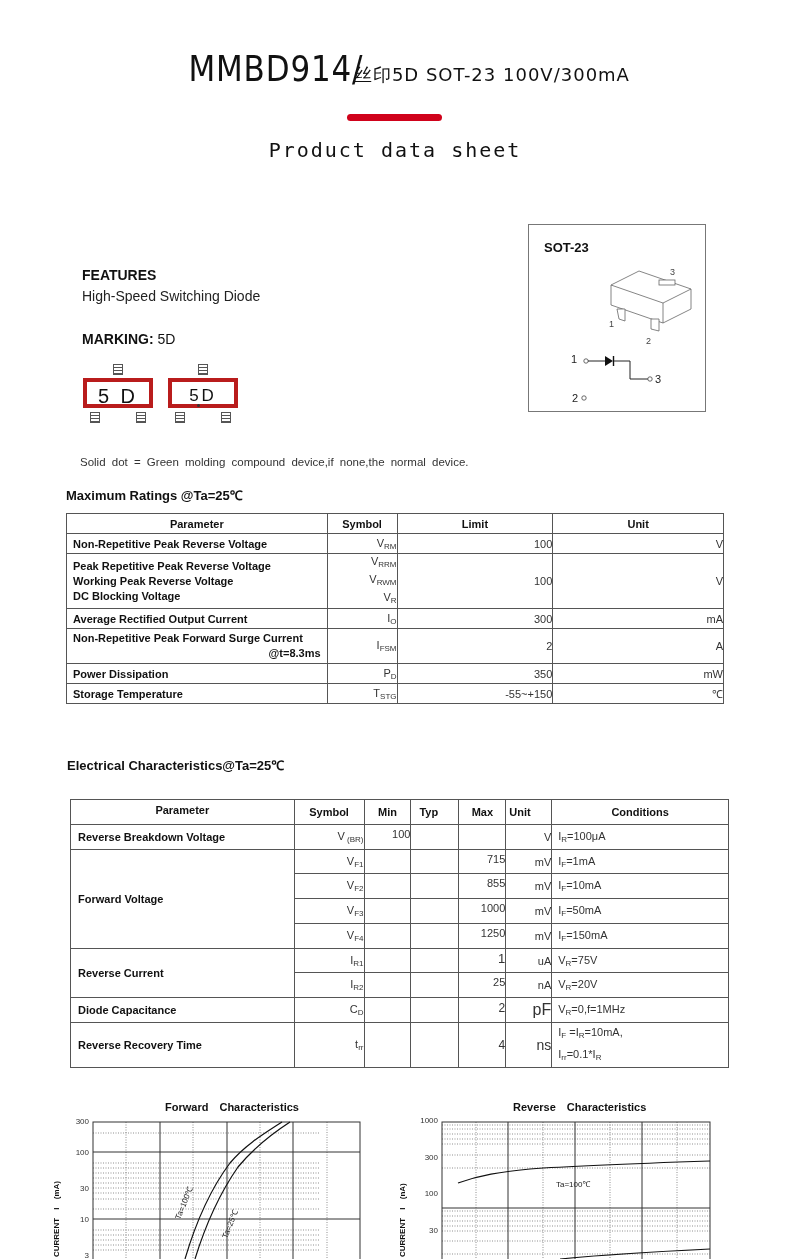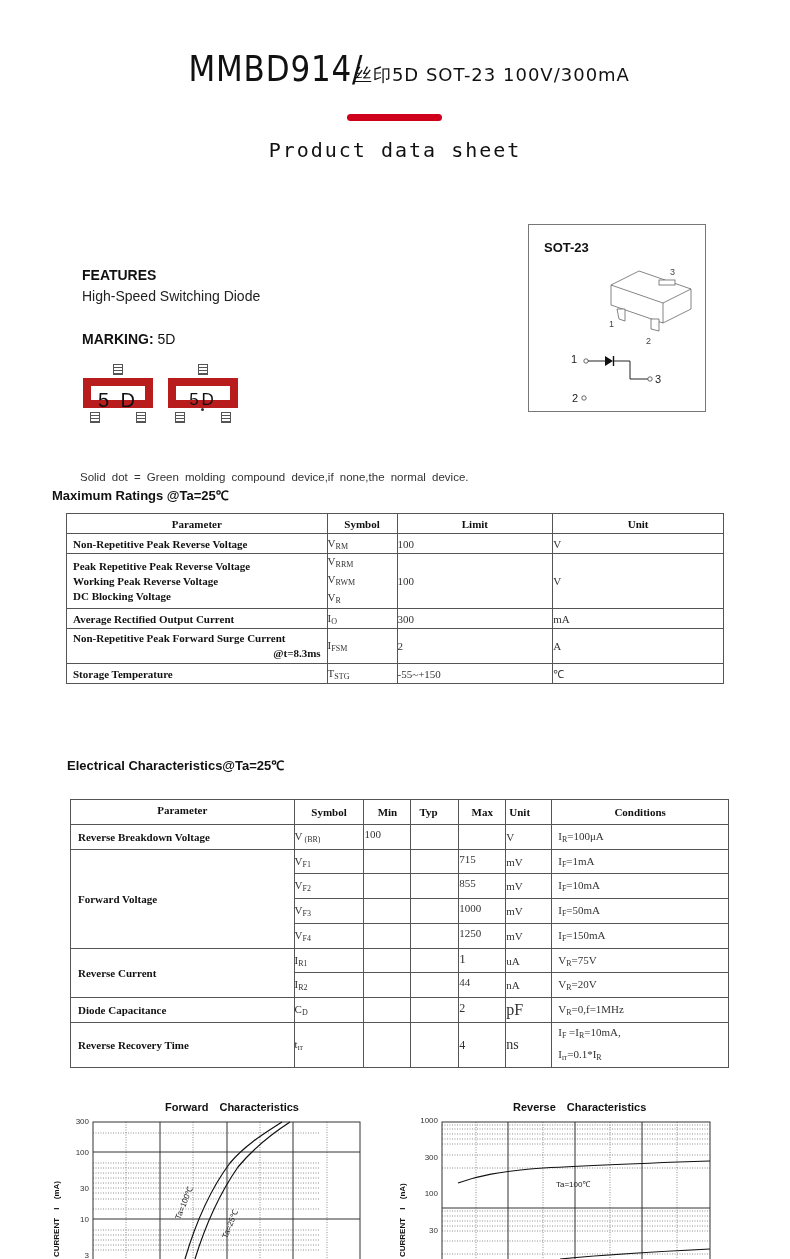--- a/index.html
+++ b/index.html
@@ -10,35 +10,35 @@
   .title-main { font-family: "DejaVu Sans", sans-serif; font-size: 36px; font-weight: normal; letter-spacing: 1px; transform: scaleX(0.86); display: inline-block; transform-origin: right bottom; vertical-align: baseline; }
   .title-sub { font-family: "DejaVu Sans", sans-serif; font-size: 18px; letter-spacing: 1px; vertical-align: baseline; margin-left: -14px; }
   .red-bar { position: absolute; top: 114px; left: 347px; width: 95px; height: 7px; background: #d0021b; border-radius: 4px; }
   .subtitle { position: absolute; top: 138px; left: 0; width: 790px; text-align: center; font-family: "DejaVu Sans Mono", monospace; font-size: 20px; letter-spacing: 2px; }
 
   .features-title { position: absolute; top: 267px; left: 82px; font-size: 14px; font-weight: bold; }
   .features-text { position: absolute; top: 288px; left: 82px; font-size: 14px; color: #222; }
   .marking { position: absolute; top: 331px; left: 82px; font-size: 14px; }
   .marking b { font-weight: bold; }
 
-  .pkg { position: absolute; width: 70px; height: 30px; border: 8px solid #b91c1c; background: #fff; }
+  .pkg { position: absolute; width: 70px; height: 30px; border: 4px solid #b91c1c; background: #fff; }
   .pkg .txt { position: absolute; left: 0; top: 3px; width: 100%; text-align: center; font-size: 20px; letter-spacing: 3px; }
   .lead { position: absolute; width: 10px; height: 11px; border: 1px solid #555; background: repeating-linear-gradient(#fff 0 2px, #555 2px 3px); }
 
   .sot-box { position: absolute; top: 224px; left: 528px; width: 178px; height: 188px; border: 1px solid #777; }
   .sot-title { position: absolute; top: 15px; left: 15px; font-size: 13px; font-weight: bold; }
 
-  .note { position: absolute; top: 456px; left: 80px; font-size: 11.5px; color: #333; word-spacing: 3px; margin-top: 15px; }
+  .note { position: absolute; top: 456px; left: 80px; font-size: 11.5px; color: #333; word-spacing: 3px; }
 
   .section-title { position: absolute; font-size: 13px; font-weight: bold; }
-  table { border-collapse: collapse; position: absolute; font-size: 11px; font-family: Liberation Serif, serif; }
+  table { border-collapse: collapse; position: absolute; font-size: 11px; }
   td, th { border: 1px solid #555; }
   th { font-weight: bold; text-align: center; }
   .mr td.p { font-weight: bold; padding-left: 6px; text-align: left; }
-  .c { text-align: left; color: #333; }
+  .c { text-align: right; color: #333; }
   sub { font-size: 8px; vertical-align: -2px; }
 
   .ec td.p { font-weight: bold; padding-left: 7px; text-align: left; }
   .ec td.cond { padding-left: 6px; text-align: left; color: #333; }
 
   .chart { position: absolute; }
   .chart-title { position: absolute; font-size: 11px; font-weight: bold; white-space: nowrap; word-spacing: 8px; }
   .ylab { position: absolute; font-size: 8px; color: #333; text-align: right; width: 30px; }
   .yaxis-title { position: absolute; font-size: 8px; font-weight: bold; transform: rotate(-90deg); transform-origin: left top; white-space: nowrap; word-spacing: 6px; }
 </style>
@@ -101,21 +101,21 @@
     <line x1="101" y1="154" x2="119" y2="154" stroke="#222" stroke-width="1"></line>
     <circle cx="121" cy="154" r="2.2" fill="#fff" stroke="#444" stroke-width="0.8"></circle>
     <text x="126" y="158" font-size="11" fill="#222" font-family="Liberation Sans, sans-serif">3</text>
     <text x="43" y="177" font-size="11" fill="#222" font-family="Liberation Sans, sans-serif">2</text>
     <circle cx="55" cy="173" r="2.2" fill="#fff" stroke="#444" stroke-width="0.8"></circle>
   </svg>
 </div>
 
 <div class="note">Solid dot = Green molding compound device,if none,the normal device.</div>
 
-<div class="section-title" style="top:486px; left:52px;">Maximum Ratings @Ta=25℃</div>
+<div class="section-title" style="top:486px; left:66px;">Maximum Ratings @Ta=25℃</div>
 <table class="mr" style="top:513px; left:66px; width:658px;">
   <colgroup>
       <col style="width:261px">
       <col style="width:70px">
       <col style="width:156px">
       <col style="width:171px">
     </colgroup>
   <tbody>
       <tr style="height:20px;">
     <th>Parameter</th>
@@ -150,20 +150,26 @@
     <td class="c">mA</td>
   </tr>
   <tr style="height:35px;">
     <td class="p" style="line-height:15px; padding-right:6px;">
       <div>Non-Repetitive Peak Forward Surge Current</div>
       <div style="text-align:right;">@t=8.3ms</div>
     </td>
     <td class="c"><span>I</span><sub>FSM</sub></td>
     <td class="c">2</td>
     <td class="c">A</td>
+  </tr>
+  <tr style="height:20px;">
+    <td class="p">Power Dissipation</td>
+    <td class="c"><span>P</span><sub>D</sub></td>
+    <td class="c">350</td>
+    <td class="c">mW</td>
   </tr>
   <tr style="height:20px;">
     <td class="p">Storage Temperature</td>
     <td class="c"><span>T</span><sub>STG</sub></td>
     <td class="c">-55~+150</td>
     <td class="c">℃</td>
   </tr>
 </tbody>
   </table>
 
@@ -236,21 +242,21 @@
     <td></td>
         <td></td>
     <td class="c" style="vertical-align:top; padding-top:2px; font-size:13px;">1</td>
     <td class="c">uA</td>
     <td class="cond"><span>V</span><sub>R</sub><span>=75V</span></td>
   </tr>
   <tr style="height:25px;">
     <td class="c"><span>I</span><sub>R2</sub></td>
     <td></td>
         <td></td>
-    <td class="c" style="vertical-align:top; padding-top:3px;">44</td>
+    <td class="c" style="vertical-align:top; padding-top:3px;">25</td>
     <td class="c">nA</td>
     <td class="cond"><span>V</span><sub>R</sub><span>=20V</span></td>
   </tr>
   <tr style="height:25px;">
     <td class="p">Diode Capacitance</td>
     <td class="c"><span>C</span><sub>D</sub></td>
     <td></td>
         <td></td>
     <td class="c" style="vertical-align:top; padding-top:3px; font-size:12px;">2</td>
     <td class="c" style="font-size:16px;">pF</td>

